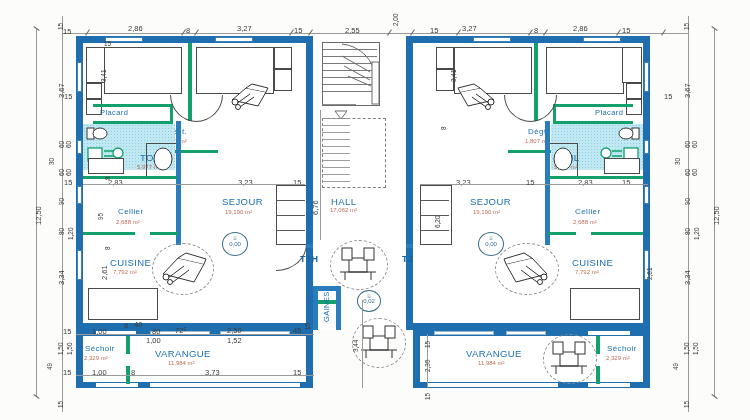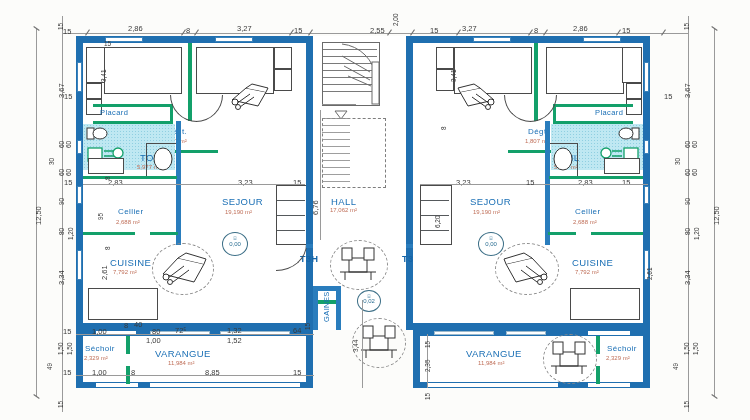--- a/index.html
+++ b/index.html
@@ -106,21 +106,21 @@
   <div class="dim vt sm" style="left:683px;top:355px;">1,50</div>
   <div class="dim vt sm" style="left:692px;top:355px;">1,50</div>
   <div class="dim vt sm" style="left:672px;top:370px;">49</div>
   <div class="dim vt sm" style="left:683px;top:408px;">15</div>
 
   <div class="dim" style="left:63px;top:27px;">15</div>
   <div class="dim" style="left:128px;top:24px;">2,86</div>
   <div class="dim" style="left:186px;top:26px;">8</div>
   <div class="dim" style="left:237px;top:24px;">3,27</div>
   <div class="dim" style="left:294px;top:26px;">15</div>
-  <div class="dim" style="left:354px;top:26px;padding-left:16px;">2,55</div>
+  <div class="dim" style="left:329px;top:26px;padding-left:16px;">2,55</div>
   <div class="dim vt sm" style="left:392px;top:26px;">2,00</div>
   <div class="dim" style="left:430px;top:26px;">15</div>
   <div class="dim" style="left:462px;top:24px;">3,27</div>
   <div class="dim" style="left:534px;top:26px;">8</div>
   <div class="dim" style="left:573px;top:24px;">2,86</div>
   <div class="dim" style="left:622px;top:26px;">15</div>
 
   <div class="tick" style="left:87px;top:29px;"></div>
   <div class="tick" style="left:183px;top:29px;"></div>
   <div class="tick" style="left:196px;top:29px;"></div>
@@ -463,29 +463,29 @@
   <div class="area" style="left:168px;top:360px;">11,984 m²</div>
 
   <div class="dline" style="left:76px;top:334px;width:238px;"></div>
   <div class="dim" style="left:63px;top:327px;">15</div>
   <div class="dim" style="left:92px;top:327px;">1,00</div>
   <div class="dim" style="left:124px;top:321px;">8</div>
   <div class="dim" style="left:134px;top:320px;">40</div>
   <div class="dim" style="left:152px;top:327px;">80</div>
   <div class="dim" style="left:146px;top:336px;">1,00</div>
   <div class="dim" style="left:175px;top:326px;">72⁵</div>
-  <div class="dim" style="left:227px;top:326px;">1,32</div>
+  <div class="dim" style="left:227px;top:326px;">2,50</div>
   <div class="dim" style="left:227px;top:336px;">1,52</div>
-  <div class="dim" style="left:293px;top:326px;">64</div>
+  <div class="dim" style="left:293px;top:326px;">45</div>
 
   <div class="dline" style="left:76px;top:375px;width:238px;"></div>
   <div class="dim" style="left:63px;top:368px;">15</div>
   <div class="dim" style="left:92px;top:368px;">1,00</div>
   <div class="dim" style="left:131px;top:368px;">8</div>
-  <div class="dim" style="left:205px;top:368px;">8,85</div>
+  <div class="dim" style="left:205px;top:368px;">3,73</div>
   <div class="dim" style="left:293px;top:368px;">15</div>
 
   <div class="room" style="left:413px;top:330px;width:237px;height:58px;"></div>
   <div class="wall" style="left:413px;top:330px;width:237px;height:6px;"></div>
   <div class="wall" style="left:413px;top:330px;width:7px;height:58px;"></div>
   <div class="wall" style="left:643px;top:330px;width:7px;height:58px;"></div>
   <div class="wall" style="left:413px;top:382px;width:237px;height:6px;"></div>
   <div class="white" style="left:434px;top:331px;width:60px;height:4px;border:1px solid #9bb9cc;box-sizing:border-box;"></div>
   <div class="white" style="left:506px;top:331px;width:40px;height:4px;border:1px solid #9bb9cc;box-sizing:border-box;"></div>
   <div class="white" style="left:588px;top:331px;width:42px;height:4px;"></div>

